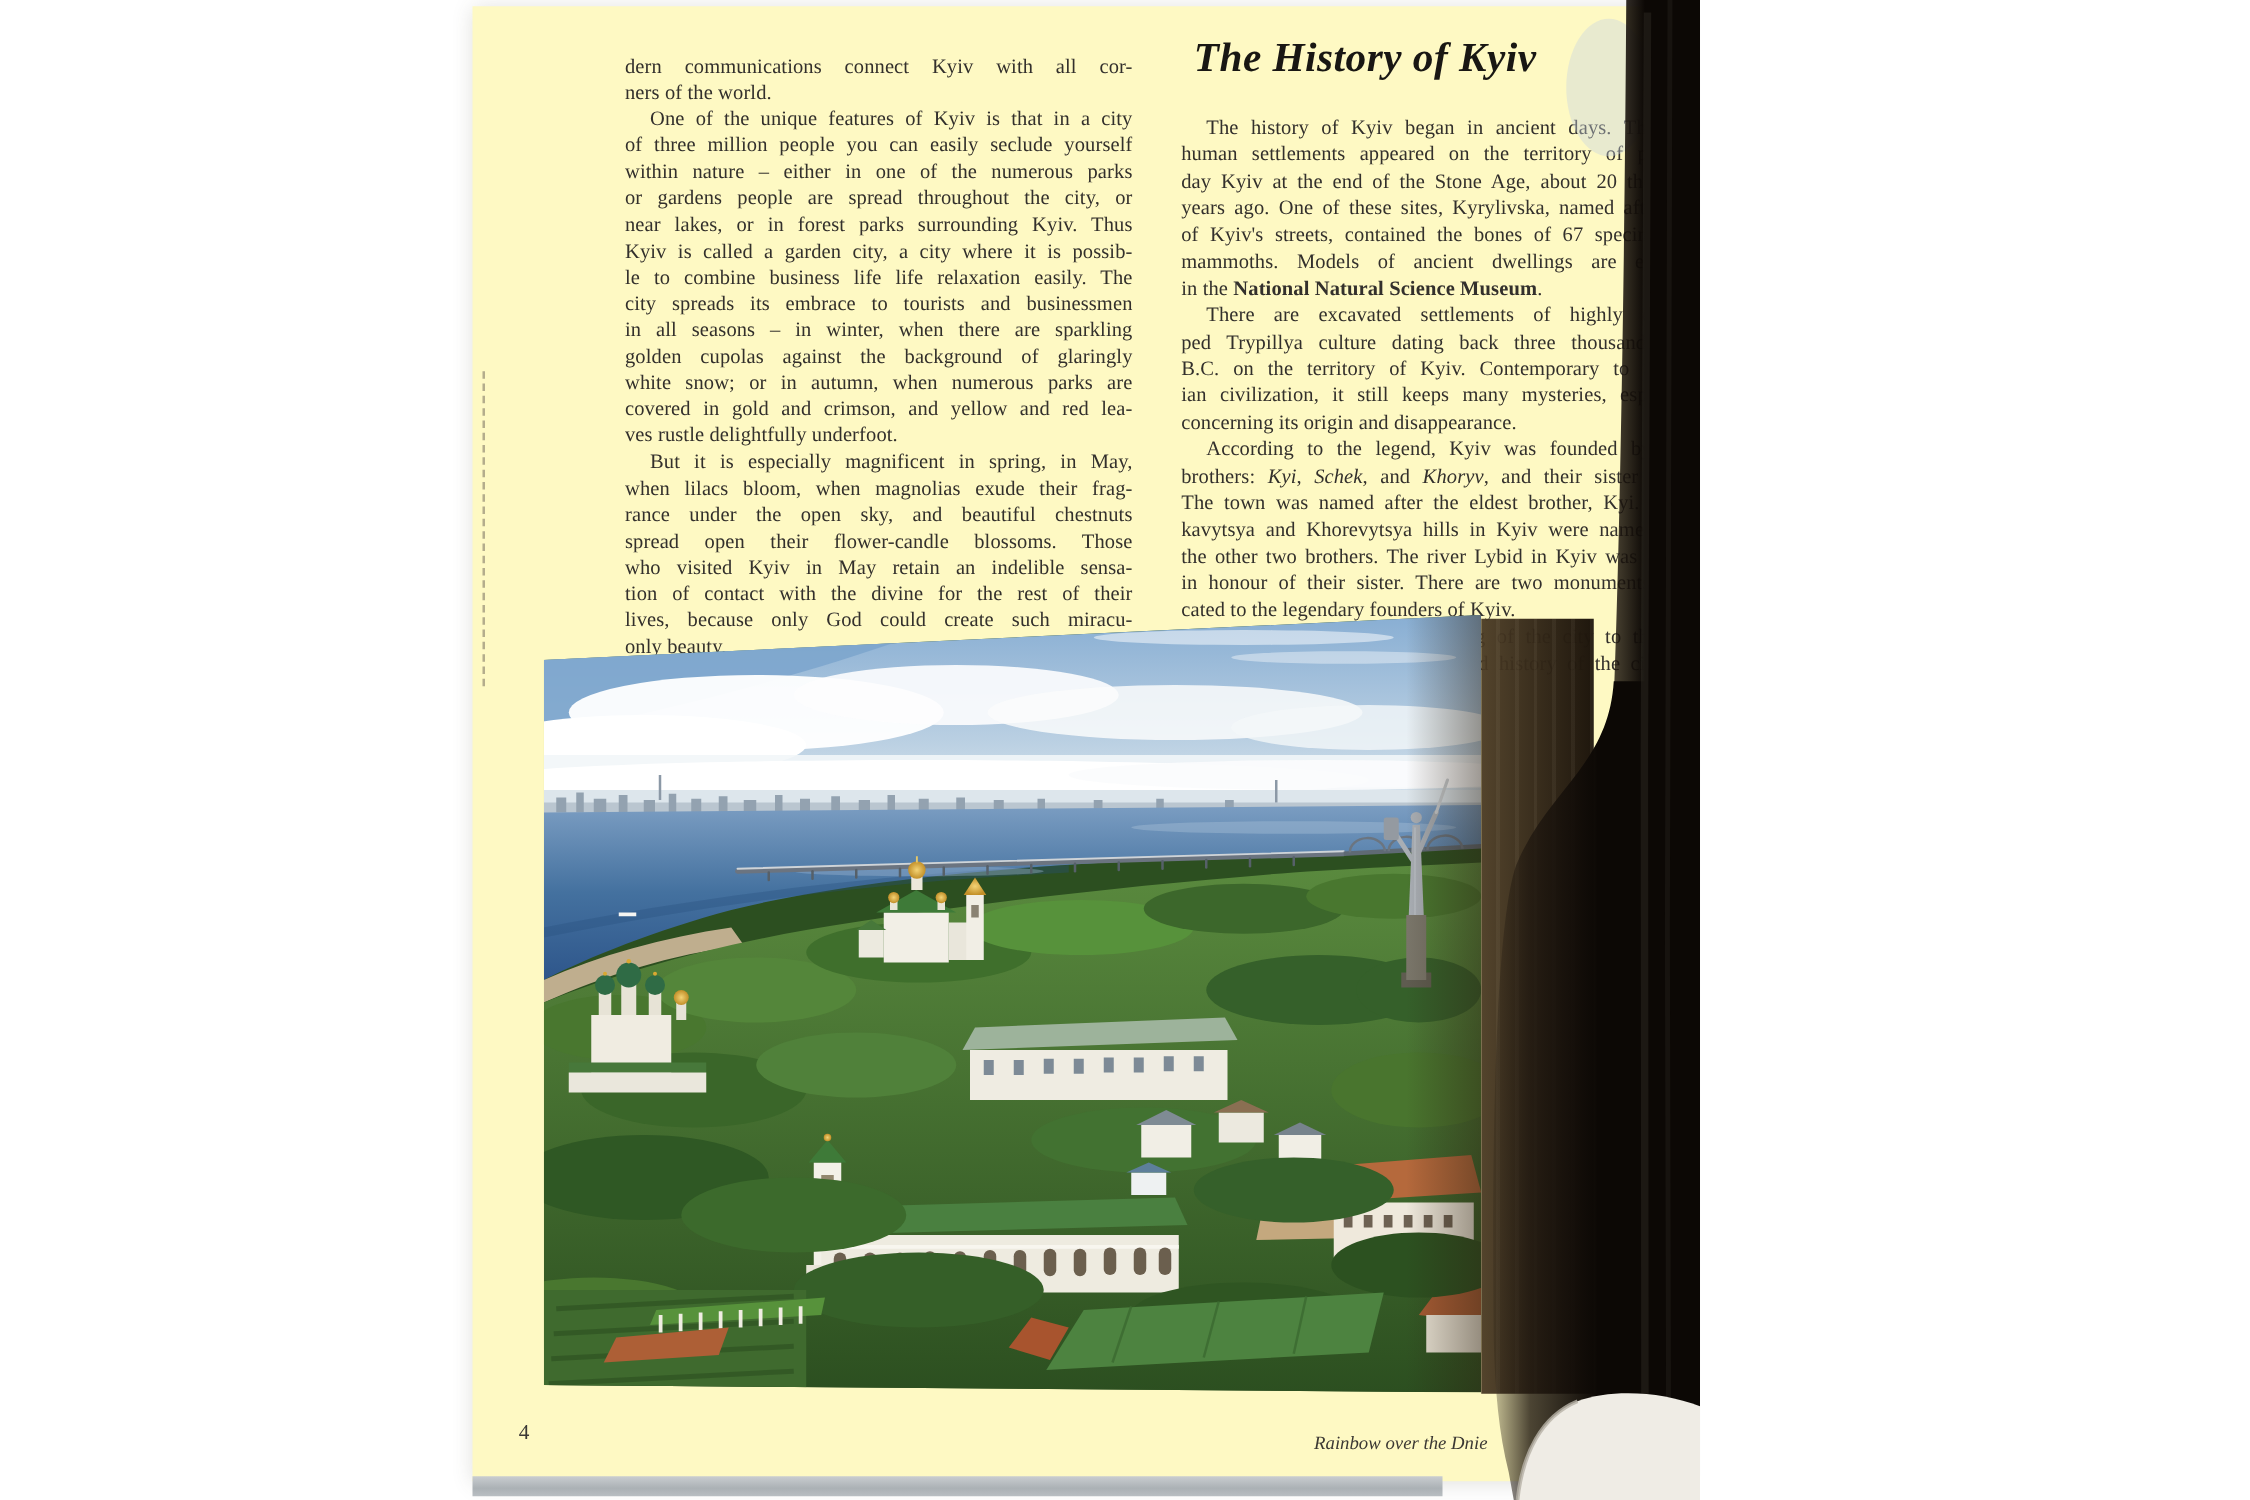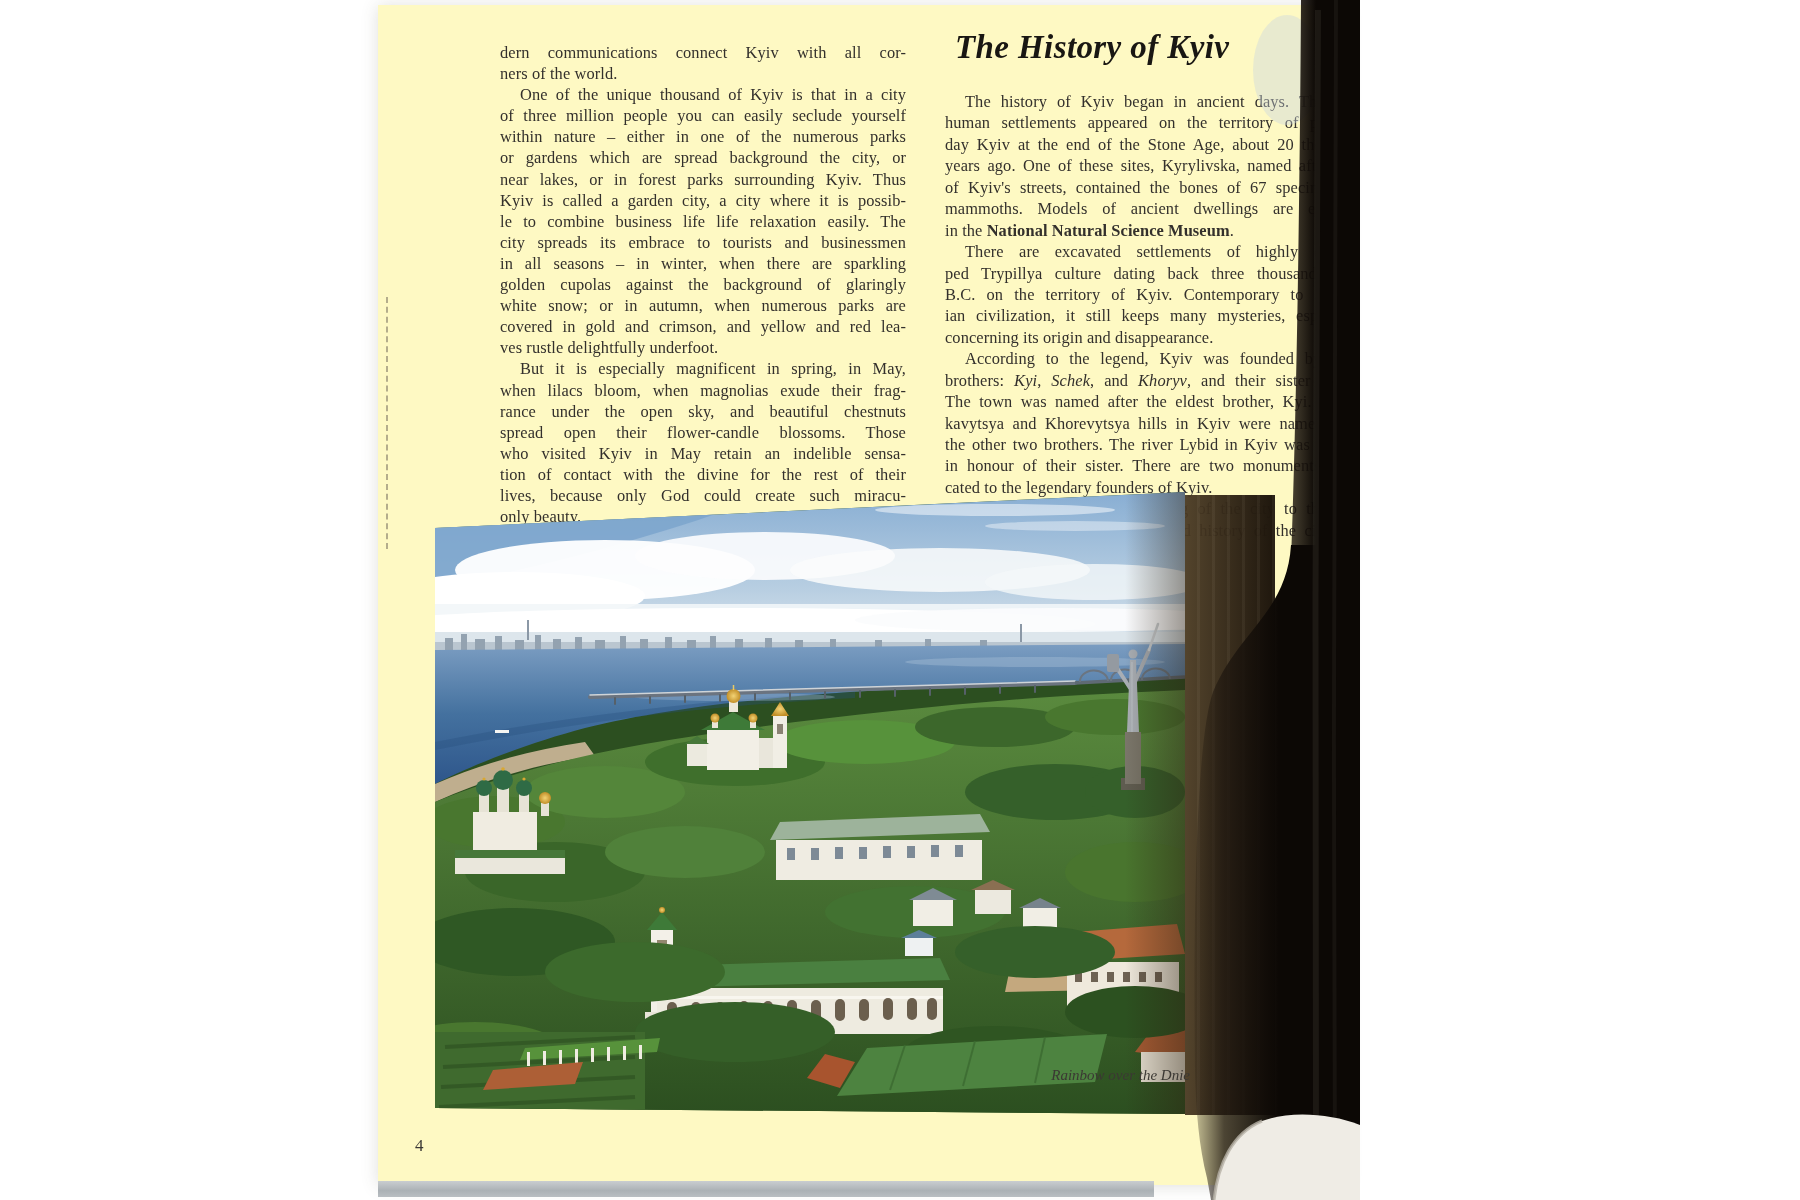--- a/index.html
+++ b/index.html
@@ -24,39 +24,39 @@
   .heading{position:absolute;left:577px;top:24px;width:420px;margin:0;text-align:left;
            font-style:italic;font-weight:700;font-size:33px;color:#191713;letter-spacing:.4px;}
   .photo{position:absolute;left:57px;top:487px;width:750px;height:622px;background:#2c4f20;
          clip-path:polygon(0px 36px,750px 0px,750px 622px,0px 616px);}
   .photo-ext{position:absolute;left:807px;top:490px;width:90px;height:620px;
          background:
            repeating-linear-gradient(90deg, rgba(255,240,210,0) 0 12px, rgba(255,240,210,.05) 12px 15px),
            linear-gradient(90deg, rgba(74,58,36,.95), rgba(28,20,11,.99));}
   .cap{position:absolute;font-style:italic;font-size:15px;color:#3b3833;}
   .capL{left:59px;top:1119px;}
-  .capR{left:480px;top:1062px;width:332px;text-align:right;}
+  .capR{left:480px;top:1142px;width:332px;text-align:right;}
   .pnum{position:absolute;left:37px;top:1131px;font-size:17px;color:#3a3835;}
   .shadowstrip{position:absolute;left:378px;top:1181px;width:776px;height:16px;
          background:linear-gradient(180deg,#c9cdd0 0%,#abb1b5 60%,#b9bec2 100%);}
   .edge{position:absolute;left:1150px;top:0;width:210px;height:1200px;}
 </style>
 </head>
 <body>
 
 <div class="page">
   <div class="gutter"></div>
 
   <div class="col lc">
       <div class="tline"><span>dern communications connect Kyiv with all cor-</span></div>
       <div class="tline endline"><span>ners of the world.</span></div>
-      <div class="tline indent"><span>One of the unique thousand of Kyiv is that in a city</span></div>
+      <div class="tline indent"><span>One of the unique features of Kyiv is that in a city</span></div>
       <div class="tline"><span>of three million people you can easily seclude yourself</span></div>
       <div class="tline"><span>within nature – either in one of the numerous parks</span></div>
-      <div class="tline"><span>or gardens which are spread background the city, or</span></div>
+      <div class="tline"><span>or gardens people are spread throughout the city, or</span></div>
       <div class="tline"><span>near lakes, or in forest parks surrounding Kyiv. Thus</span></div>
       <div class="tline"><span>Kyiv is called a garden city, a city where it is possib-</span></div>
       <div class="tline"><span>le to combine business life life relaxation easily. The</span></div>
       <div class="tline"><span>city spreads its embrace to tourists and businessmen</span></div>
       <div class="tline"><span>in all seasons – in winter, when there are sparkling</span></div>
       <div class="tline"><span>golden cupolas against the background of glaringly</span></div>
       <div class="tline"><span>white snow; or in autumn, when numerous parks are</span></div>
       <div class="tline"><span>covered in gold and crimson, and yellow and red lea-</span></div>
       <div class="tline endline"><span>ves rustle delightfully underfoot.</span></div>
       <div class="tline indent"><span>But it is especially magnificent in spring, in May,</span></div>

